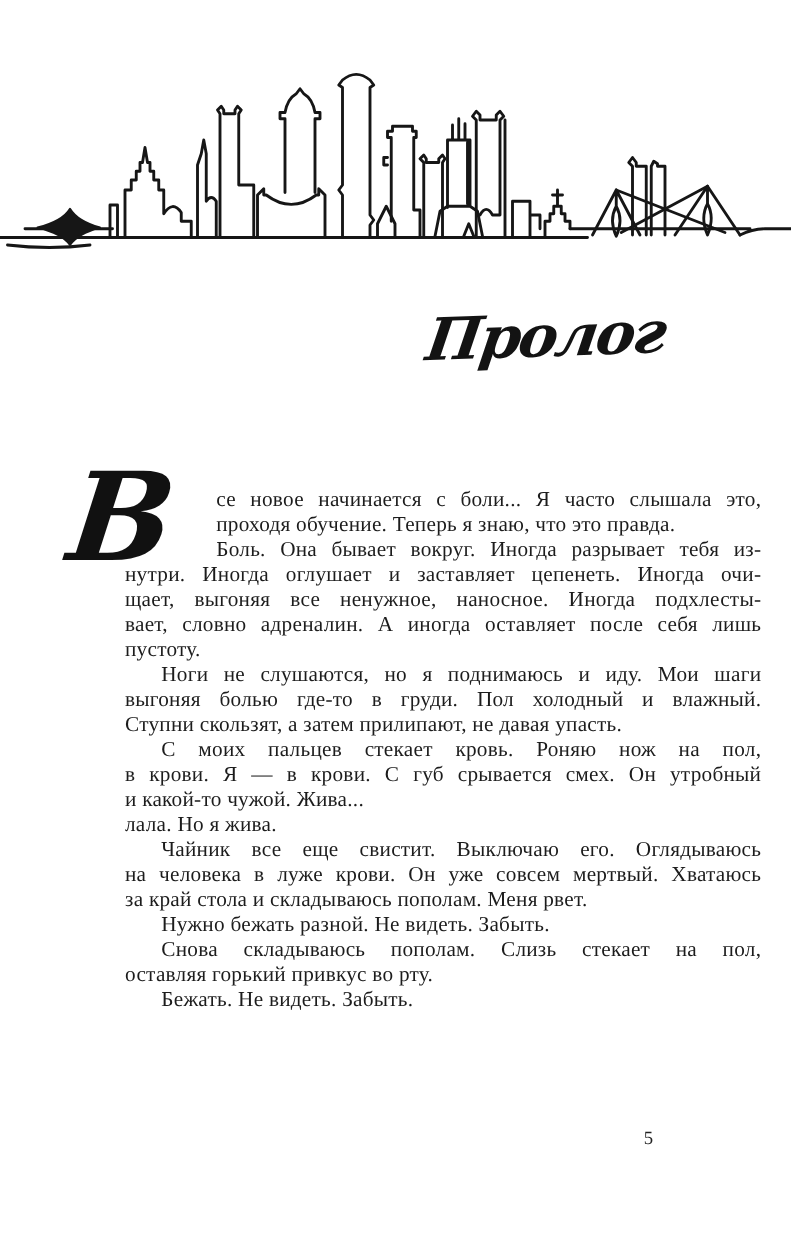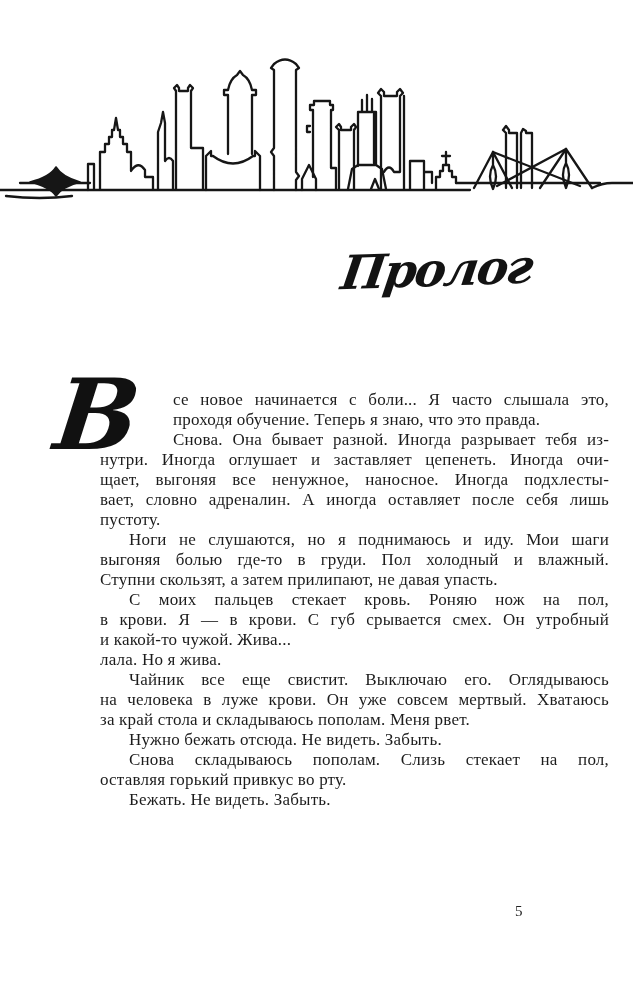--- a/index.html
+++ b/index.html
@@ -96,36 +96,36 @@
     <path d="M540,188 L566,149 L592,188 M566,149 L566,163 Q560,174 566,188 Q572,174 566,163"></path>
   </svg>
 
   <div class="chapter-title">Пролог</div>
 
   <div class="drop-cap">В</div>
 
   <div class="body-text" id="text-block">
       <div class="text-line j ind-drop">се новое начинается с боли... Я часто слышала это,</div>
       <div class="text-line ind-drop">проходя обучение. Теперь я знаю, что это правда.</div>
-      <div class="text-line j ind-drop">Снова. Она бывает разной. Иногда разрывает тебя из-</div>
+      <div class="text-line j ind-drop">Боль. Она бывает вокруг. Иногда разрывает тебя из-</div>
       <div class="text-line j">нутри. Иногда оглушает и заставляет цепенеть. Иногда очи-</div>
       <div class="text-line j">щает, выгоняя все ненужное, наносное. Иногда подхлесты-</div>
       <div class="text-line j">вает, словно адреналин. А иногда оставляет после себя лишь</div>
       <div class="text-line">пустоту.</div>
       <div class="text-line j ind-para">Ноги не слушаются, но я поднимаюсь и иду. Мои шаги</div>
       <div class="text-line j">выгоняя болью где-то в груди. Пол холодный и влажный.</div>
       <div class="text-line">Ступни скользят, а затем прилипают, не давая упасть.</div>
       <div class="text-line j ind-para">С моих пальцев стекает кровь. Роняю нож на пол,</div>
       <div class="text-line j">в крови. Я — в крови. С губ срывается смех. Он утробный</div>
       <div class="text-line">и какой-то чужой. Жива...</div>
       <div class="text-line">лала. Но я жива.</div>
       <div class="text-line j ind-para">Чайник все еще свистит. Выключаю его. Оглядываюсь</div>
       <div class="text-line j">на человека в луже крови. Он уже совсем мертвый. Хватаюсь</div>
       <div class="text-line">за край стола и складываюсь пополам. Меня рвет.</div>
-      <div class="text-line ind-para">Нужно бежать отсюда. Не видеть. Забыть.</div>
+      <div class="text-line ind-para">Нужно бежать разной. Не видеть. Забыть.</div>
       <div class="text-line j ind-para">Снова складываюсь пополам. Слизь стекает на пол,</div>
       <div class="text-line">оставляя горький привкус во рту.</div>
       <div class="text-line ind-para">Бежать. Не видеть. Забыть.</div>
     </div>
 
   <div class="page-number">5</div>
 
 </div>
 
 </body></html>

